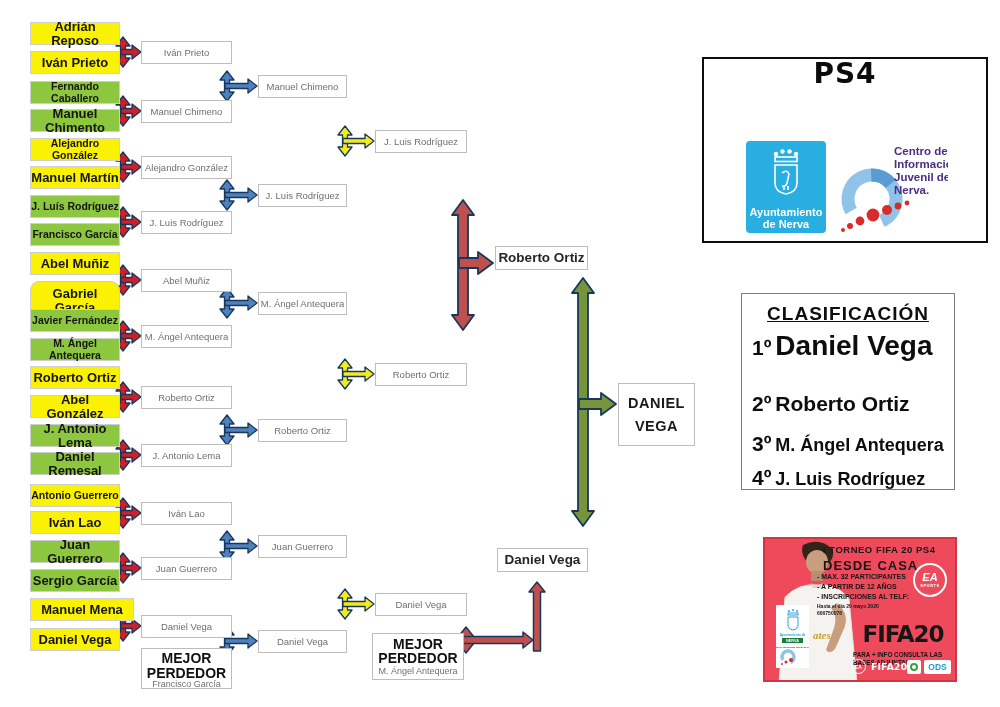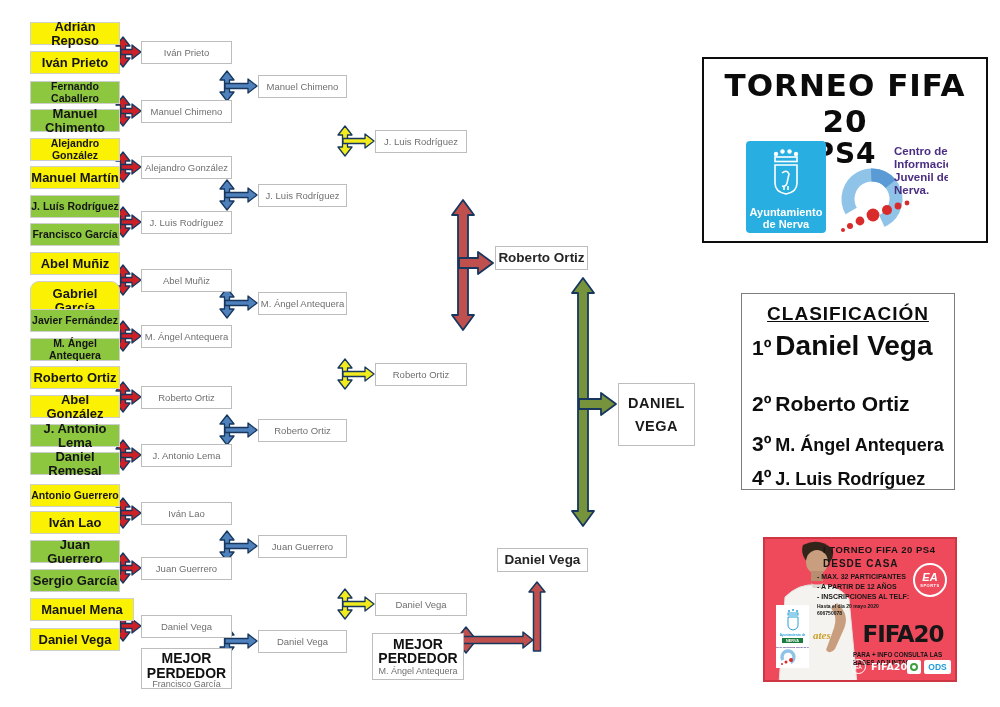--- a/index.html
+++ b/index.html
@@ -42,21 +42,21 @@
   .cl-1{top:36px;} .cl-1 .cl-name{font-size:28px;font-weight:bold;}
   .cl-2{top:98px;} .cl-2 .cl-name{font-size:21px;font-weight:bold;}
   .cl-3{top:138px;} .cl-3 .cl-name{font-size:18px;font-weight:bold;}
   .cl-4{top:172px;} .cl-4 .cl-name{font-size:18px;font-weight:bold;}
 
   
   .poster{position:absolute;left:763px;top:537px;width:194px;height:145px;background:var(--c-poster);
           border:2px solid #cf3644;box-sizing:border-box;overflow:hidden;}
   .poster .txt{position:absolute;color:#161616;}
   .p-title{left:58px;right:2px;top:5px;font-size:9.5px;font-weight:900;letter-spacing:.5px;}
-  .p-sub{left:58px;right:30px;top:19px;font-size:10px;font-weight:900;letter-spacing:1px;}
+  .p-sub{left:58px;right:30px;top:19px;font-size:13px;font-weight:900;letter-spacing:1px;}
   .p-b0{left:52px;right:44px;top:34px;font-size:7px;font-weight:bold;}
   .p-b1{left:52px;right:44px;top:44px;font-size:7px;font-weight:bold;}
   .p-b2{left:52px;right:44px;top:54px;font-size:7px;font-weight:bold;}
   .p-n1{left:52px;right:44px;top:64px;font-size:5px;font-weight:bold;color:#7a1420;}
   .p-n2{left:52px;right:44px;top:71px;font-size:5px;font-weight:bold;color:#7a1420;}
   .ea-circle{position:absolute;right:8px;top:24px;width:34px;height:34px;border:2px solid #fff;
              border-radius:50%;display:flex;flex-direction:column;align-items:center;justify-content:center;
              color:#fff;box-sizing:border-box;}
   .ea-top{font-size:11px;font-weight:900;font-style:italic;line-height:1;}
   .ea-bottom{font-size:4px;font-weight:bold;letter-spacing:.5px;}
@@ -138,21 +138,20 @@
   <div class="abox blbox" style="left:141px;top:648px;width:91px;height:41px">
     <div class="bl-h">MEJOR PERDEDOR</div>
     <div class="bl-n">Francisco García</div>
   </div>
   <div class="abox blbox" style="left:372px;top:633px;width:92px;height:47px">
     <div class="bl-h">MEJOR PERDEDOR</div>
     <div class="bl-n">M. Ángel Antequera</div>
   </div>
 
   <div class="title-box">
-    <div class="t1">TORNEO FIFA 20</div>
     <div class="t2">PS4</div>
 
     <svg class="ayto-logo" width="80" height="92" viewBox="0 0 80 92">
       <rect x="0" y="0" width="80" height="92" rx="4" fill="#29AEE2"></rect>
       <g stroke="#fff" fill="none" stroke-width="1.6">
         <circle cx="30" cy="13" r="2.2" fill="#fff" stroke="none"></circle>
         <circle cx="36.5" cy="10.5" r="2.2" fill="#fff" stroke="none"></circle>
         <circle cx="43.5" cy="10.5" r="2.2" fill="#fff" stroke="none"></circle>
         <circle cx="50" cy="13" r="2.2" fill="#fff" stroke="none"></circle>
         <rect x="29" y="16" width="22" height="4.5"></rect>

